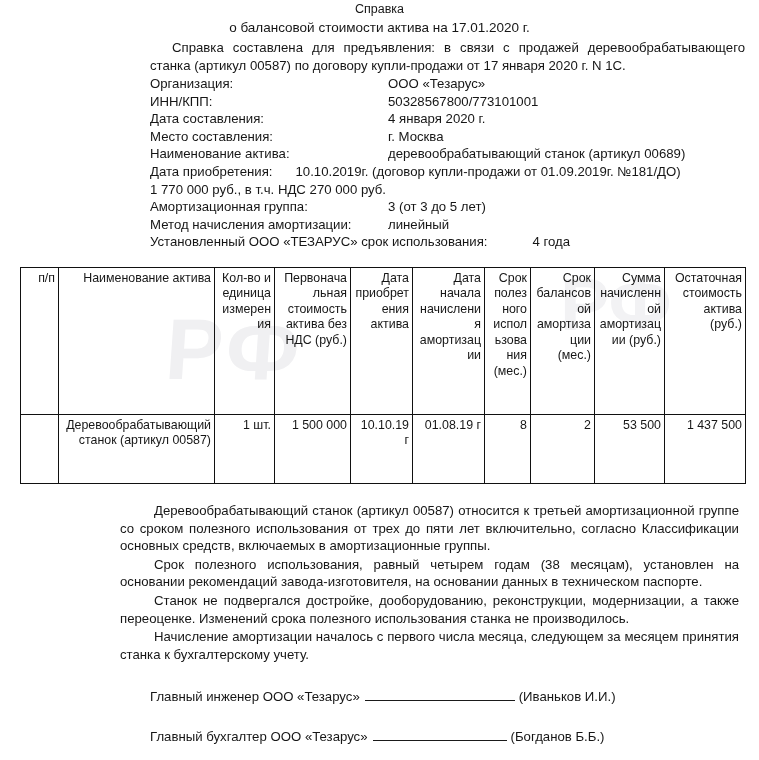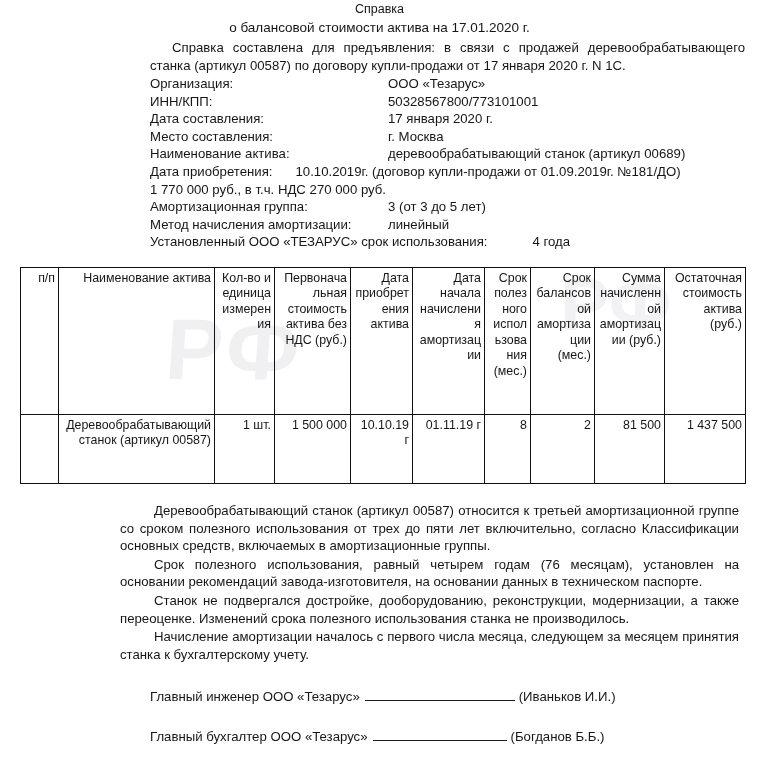--- a/index.html
+++ b/index.html
@@ -202,21 +202,21 @@
       <div class="field-row">
         <span class="field-label w-fixed">Организация:</span>
         <span class="field-value">ООО «Тезарус»</span>
       </div>
       <div class="field-row">
         <span class="field-label w-fixed">ИНН/КПП:</span>
         <span class="field-value">50328567800/773101001</span>
       </div>
       <div class="field-row">
         <span class="field-label w-fixed">Дата составления:</span>
-        <span class="field-value">17 января 2020 г.</span>
+        <span class="field-value">4 января 2020 г.</span>
       </div>
       <div class="field-row">
         <span class="field-label w-fixed">Место составления:</span>
         <span class="field-value"> г. Москва</span>
       </div>
       <div class="field-row">
         <span class="field-label w-fixed">Наименование актива:</span>
         <span class="field-value">деревообрабатывающий станок (артикул 00689)</span>
       </div>
       <div class="field-row">
@@ -268,33 +268,33 @@
             <th>Остаточная стоимость актива (руб.)</th>
           </tr>
         </thead>
         <tbody>
           <tr>
             <td></td>
             <td class="c-name">Деревообрабатывающий станок (артикул 00587)</td>
             <td>1 шт.</td>
             <td>1 500 000</td>
             <td>10.10.19 г</td>
-            <td>01.11.19 г</td>
+            <td>01.08.19 г</td>
             <td>8</td>
             <td>2</td>
-            <td>81 500</td>
+            <td>53 500</td>
             <td>1 437 500</td>
           </tr>
         </tbody>
       </table>
     </div>
 
     <div class="body-copy">
       <p>Деревообрабатывающий станок (артикул 00587) относится к третьей амортизационной группе со сроком полезного использования от трех до пяти лет включительно, согласно Классификации основных средств, включаемых в амортизационные группы.</p>
-      <p>Срок полезного использования, равный четырем годам (76 месяцам), установлен на основании рекомендаций завода-изготовителя, на основании данных в техническом паспорте.</p>
+      <p>Срок полезного использования, равный четырем годам (38 месяцам), установлен на основании рекомендаций завода-изготовителя, на основании данных в техническом паспорте.</p>
       <p>Станок не подвергался достройке, дооборудованию, реконструкции, модернизации, а также переоценке. Изменений срока полезного использования станка не производилось.</p>
       <p>Начисление амортизации началось с первого числа месяца, следующем за месяцем принятия станка к бухгалтерскому учету.</p>
     </div>
 
     <div class="signatures">
       <div class="sig-row">
         <span>Главный инженер ООО «Тезарус»</span><span class="sig-rule rule-b"></span><span>(Иваньков И.И.)</span>
       </div>
       <div class="sig-row">
         <span>Главный бухгалтер ООО «Тезарус»</span><span class="sig-rule rule-a"></span><span>(Богданов Б.Б.)</span>

